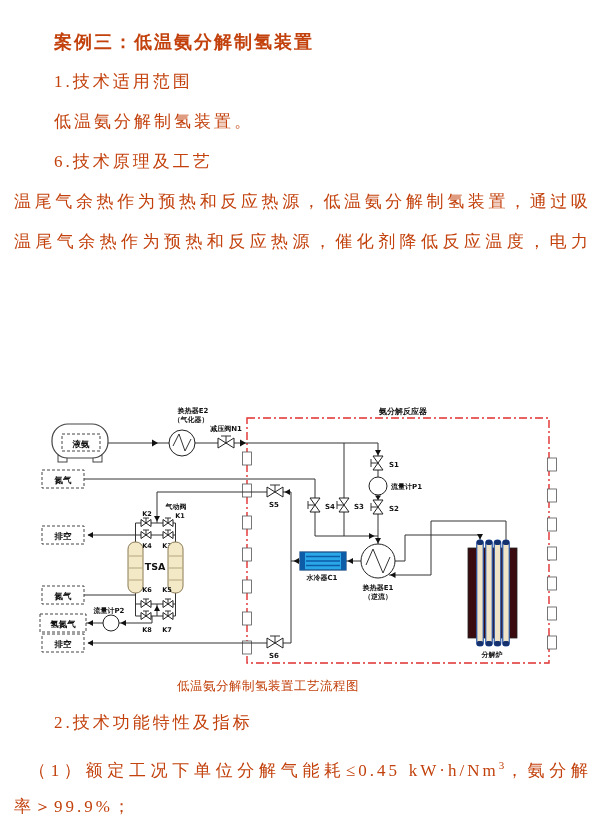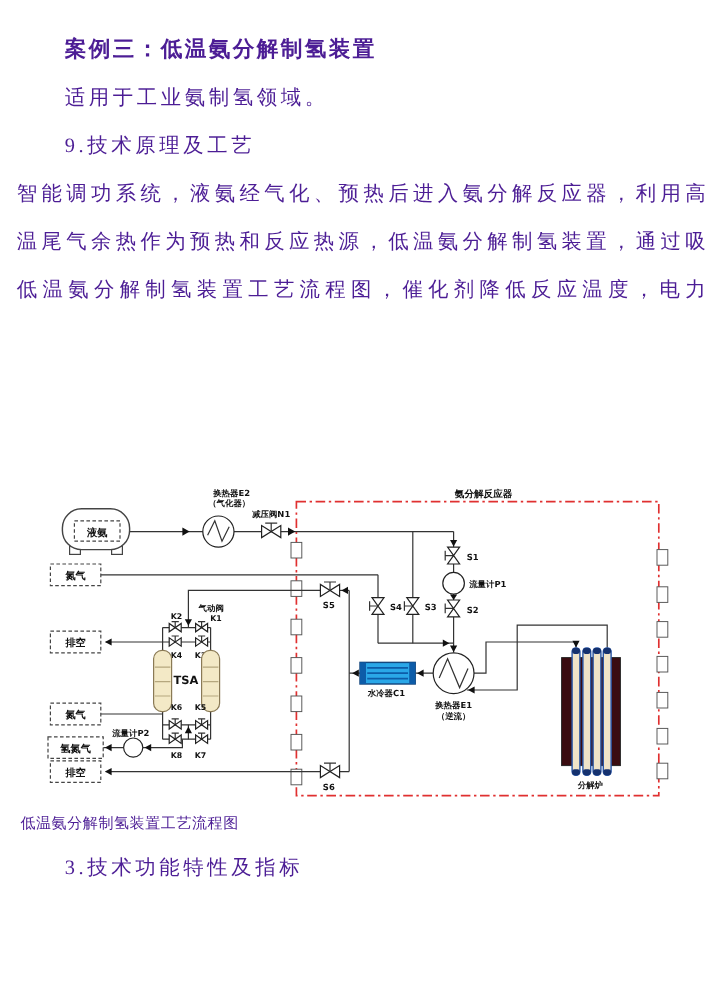--- a/index.html
+++ b/index.html
@@ -1,25 +1,25 @@
 <!DOCTYPE html>
 <html><head>
 <meta charset="utf-8">
 <style>
   html,body{margin:0;padding:0;background:#ffffff;}
   #page{position:relative;width:601px;height:835px;background:#fff;overflow:hidden;
-        font-family:"Liberation Serif","DejaVu Serif",serif;color:#4c1d95;}
+        font-family:"Liberation Serif","DejaVu Serif",serif;color:#c2410c;}
   
   #text-top{position:absolute;left:14px;top:22px;width:577px;font-size:17px;line-height:40px;letter-spacing:3px;}
   .tline{height:40px;white-space:nowrap;}
   .just{white-space:normal;text-align:justify;text-align-last:justify;}
   .indent2{padding-left:40px;}
   .title{font-family:"DejaVu Sans","Liberation Sans",sans-serif;font-weight:bold;font-size:18px;letter-spacing:2px;}
   
-  #caption{position:absolute;left:17px;top:676px;width:530px;text-align:left;
+  #caption{position:absolute;left:3px;top:676px;width:530px;text-align:center;
            font-size:12.5px;letter-spacing:.5px;line-height:20px;}
   
   #text-bottom{position:absolute;left:14px;top:702px;width:577px;font-size:17px;line-height:42px;letter-spacing:3px;}
   .bline{height:42px;}
   .indent-paren{padding-left:15px;}
   sup{font-size:11px;letter-spacing:0;}
   
   #pfd{position:absolute;left:0;top:398px;}
   #pfd text{font-family:"DejaVu Sans","Liberation Sans",sans-serif;font-weight:bold;fill:#111;}
   .lbl8{font-size:8.5px;}
@@ -34,25 +34,25 @@
   .arr{fill:#111;stroke:none;}
   .brect{fill:#fff;stroke:#555;stroke-width:.8;}
 </style>
 </head>
 <body>
 
 <div id="page">
 
   <div id="text-top">
     <div class="tline title indent2">案例三：低温氨分解制氢装置</div>
-    <div class="tline indent2">适用于工业氨制氢领域。</div>
-    <div class="tline indent2">9.技术原理及工艺</div>
-    <div class="tline just">智能调功系统，液氨经气化、预热后进入氨分解反应器，利用高</div>
+    <div class="tline indent2">1.技术适用范围</div>
+    <div class="tline indent2">低温氨分解制氢装置。</div>
+    <div class="tline indent2">6.技术原理及工艺</div>
     <div class="tline just">温尾气余热作为预热和反应热源，低温氨分解制氢装置，通过吸</div>
-    <div class="tline just">低温氨分解制氢装置工艺流程图，催化剂降低反应温度，电力</div>
+    <div class="tline just">温尾气余热作为预热和反应热源，催化剂降低反应温度，电力</div>
   </div>
 
   <svg id="pfd" width="601" height="272" viewBox="0 398 601 272">
 
     <rect x="247" y="418" width="302" height="245" fill="none" stroke="#e03030" stroke-width="1.4" stroke-dasharray="8 3 2 3"></rect>
     <text x="403" y="414" text-anchor="middle" class="redT">氨分解反应器</text>
 
     <g>
       <rect class="brect" x="242.5" y="452" width="9" height="13"></rect>
       <rect class="brect" x="242.5" y="484" width="9" height="13"></rect>
@@ -280,16 +280,18 @@
         <rect x="494.25" y="641" width="6.5" height="5" rx="2" fill="#15316e"></rect>
         <rect x="502.75" y="641" width="6.5" height="5" rx="2" fill="#15316e"></rect>
       </g>
       <text x="492" y="657" text-anchor="middle" class="cap7">分解炉</text>
     </g>
   </svg>
 
   <div id="caption">低温氨分解制氢装置工艺流程图</div>
 
   <div id="text-bottom">
-    <div class="bline indent2">3.技术功能特性及指标</div>
+    <div class="bline indent2">2.技术功能特性及指标</div>
+    <div class="bline just indent-paren" style="width:562px"><span>（1）额定工况下单位分解气能耗≤0.45 kW·h/Nm</span><sup>3</sup><span>，氨分解</span></div>
+    <div class="bline">率＞99.9%；</div>
   </div>
 
 </div>
 
 </body></html>

